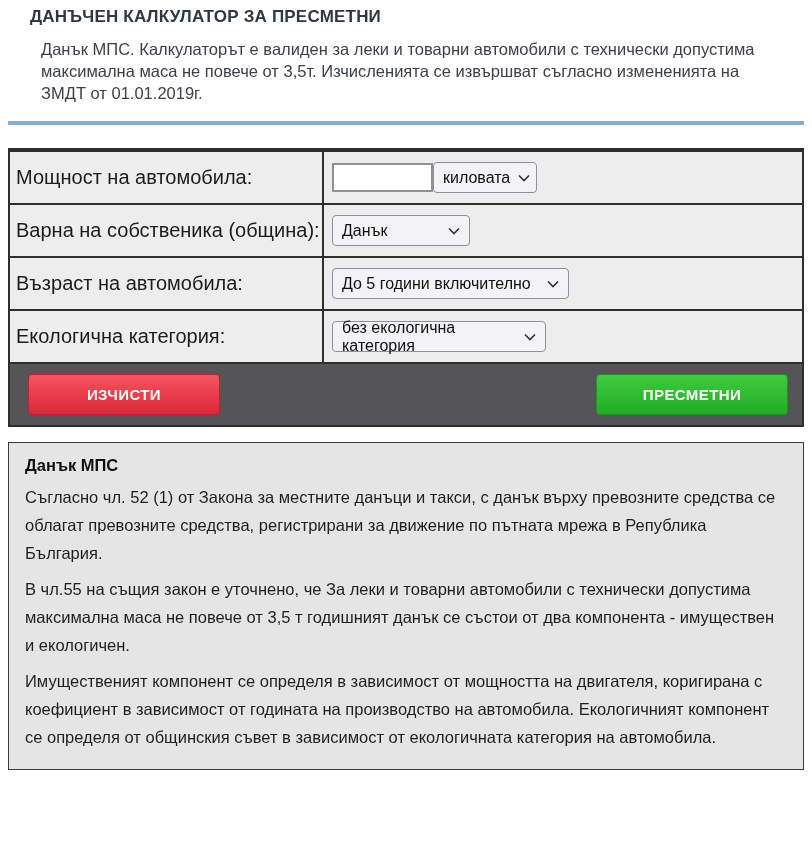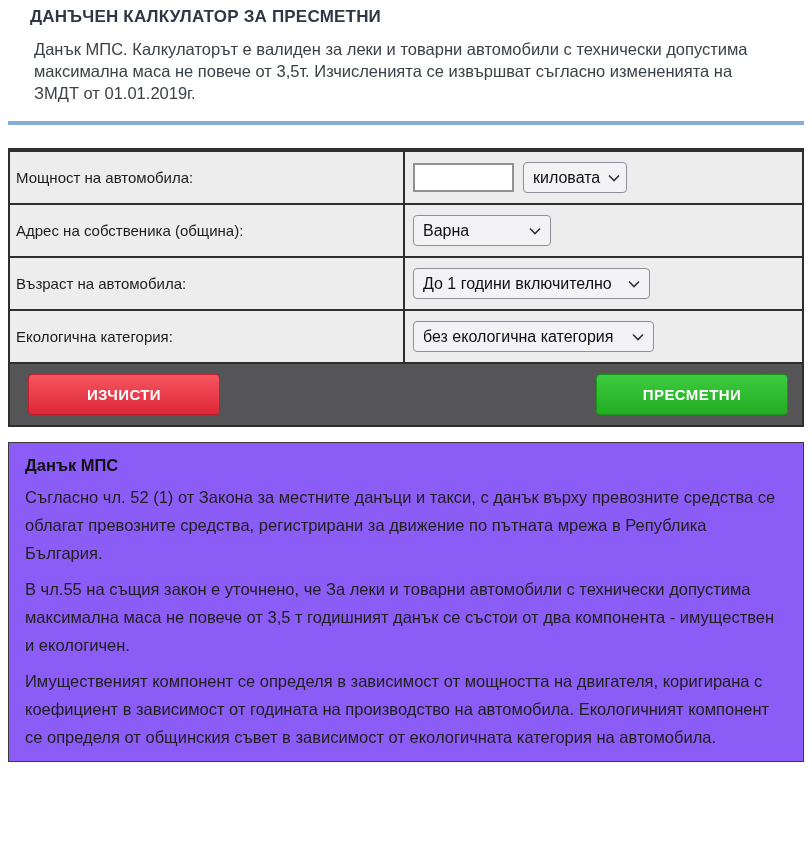--- a/index.html
+++ b/index.html
@@ -4,71 +4,71 @@
 <style>
   html,body{margin:0;padding:0;}
   body{
     width:812px;height:841px;overflow:hidden;background:#ffffff;
     font-family:"Liberation Sans",sans-serif;
     -webkit-font-smoothing:antialiased;
   }
   
   .top{padding:4px 36px 0 30px;}
   .page-title{font-size:17px;font-weight:bold;color:#2e3744;margin:3px 0 11px;letter-spacing:.2px;}
-  .intro{font-size:16.5px;line-height:22px;color:#3b4147;margin:4px;max-width:756px;}
+  .intro{font-size:16.5px;line-height:22px;color:#3b4147;margin:11px;max-width:756px;}
   .divider{height:4px;background:#84aed8;margin:17px 8px 0 8px;}
 
   
   .form-wrap{margin:23px 8px 0;border:2px solid #2e2e2e;background:#ededed;}
   .form-header{
     height:49px;background:#555557;color:#ffffff;
     display:flex;align-items:center;justify-content:center;
     font-size:17.5px;
   }
   .form-row{display:flex;height:51px;background:#ededed;border-top:2px solid #2e2e2e;}
   .cell-label{
-    width:395px;box-sizing:border-box;border-right:2px solid #2e2e2e;
+    width:314px;box-sizing:border-box;border-right:2px solid #2e2e2e;
     display:flex;align-items:center;padding-left:6px;
-    font-size:15px;color:#1c1c1c;
+    font-size:20px;color:#1c1c1c;
   }
-  .cell-control{flex:1;display:flex;align-items:center;padding-left:8px;gap:9px;border-radius:15px;}
+  .cell-control{flex:1;display:flex;align-items:center;padding-left:8px;gap:0;border-radius:15px;}
   .text-input{
     width:101px;height:29px;box-sizing:border-box;
     border:2px solid #919191;background:#ffffff;
     font-size:15px;padding:0 5px;font-family:inherit;
   }
   .sel{
     display:inline-flex;align-items:center;justify-content:space-between;
     height:31px;box-sizing:border-box;cursor:default;
     background:#f3f3f6;border:1px solid #8f8f9c;border-radius:4px;
     padding:0 9px;font-size:16px;color:#101010;
   }
   .sel-unit{width:104px}
   .sel-city{width:138px}
   .sel-age{width:237px}
-  .sel-eco{width:241px}
+  .sel-eco{width:214px}
   .chev{display:inline-flex;margin-left:8px;}
   .chev svg{display:block;}
 
   .form-footer{
     height:63px;background:#555557;border-top:2px solid #2e2e2e;
     display:flex;align-items:center;justify-content:space-between;
     padding:0 14px 0 18px;box-sizing:border-box;
   }
   .btn{
     width:192px;height:41px;border-radius:4px;color:#ffffff;
     font-weight:bold;font-size:15px;font-family:inherit;letter-spacing:.4px;
     cursor:pointer;
   }
   .btn-clear{background:linear-gradient(#f4555f,#df2738);border:1px solid #c2202f;}
   .btn-calc{background:linear-gradient(#3fcb3f,#21ac21);border:1px solid #1a961a;}
 
   
-  .info-box{margin:15px 8px 12px;border:1px solid #3a3a3a;background:#8b5cf6;
-    padding:11px 16px 10px;box-sizing:border-box;}
+  .info-box{margin:15px 8px 12px;border:1px solid #3a3a3a;background:#e5e5e5;
+    padding:11px 16px 18px;box-sizing:border-box;}
   .info-title{font-size:16.5px;font-weight:bold;color:#101010;margin:2px 0 0;}
   .info-box p{font-size:16.5px;line-height:28px;color:#1f1f1f;margin:8px 0 0;max-width:766px;}
 </style>
 </head>
 <body>
 
 <div class="top">
   <div class="page-title">ДАНЪЧЕН КАЛКУЛАТОР ЗА ПРЕСМЕТНИ</div>
   <p class="intro">Данък МПС. Калкулаторът е валиден за леки и товарни автомобили с технически допустима максимална маса не повече от 3,5т. Изчисленията се извършват съгласно измененията на ЗМДТ от 01.01.2019г.</p>
 </div>
@@ -86,38 +86,38 @@
         <span class="chev">
           <svg width="12" height="8" viewBox="0 0 12 8">
               <polyline points="1,1.5 6,6.5 11,1.5" fill="none" stroke="#333" stroke-width="1.6"></polyline>
             </svg>
         </span>
       </div>
     </div>
   </div>
 
   <div class="form-row">
-    <div class="cell-label">Адрес на собственика (община):</div>
+    <div class="cell-label">Варна на собственика (община):</div>
     <div class="cell-control">
       <div class="sel sel-city">
-        <span>Варна</span>
+        <span>Данък</span>
         <span class="chev">
           <svg width="12" height="8" viewBox="0 0 12 8">
               <polyline points="1,1.5 6,6.5 11,1.5" fill="none" stroke="#333" stroke-width="1.6"></polyline>
             </svg>
         </span>
       </div>
     </div>
   </div>
 
   <div class="form-row">
     <div class="cell-label">Възраст на автомобила:</div>
     <div class="cell-control">
       <div class="sel sel-age">
-        <span>До 1 години включително</span>
+        <span>До 5 години включително</span>
         <span class="chev">
           <svg width="12" height="8" viewBox="0 0 12 8">
               <polyline points="1,1.5 6,6.5 11,1.5" fill="none" stroke="#333" stroke-width="1.6"></polyline>
             </svg>
         </span>
       </div>
     </div>
   </div>
 
   <div class="form-row">

